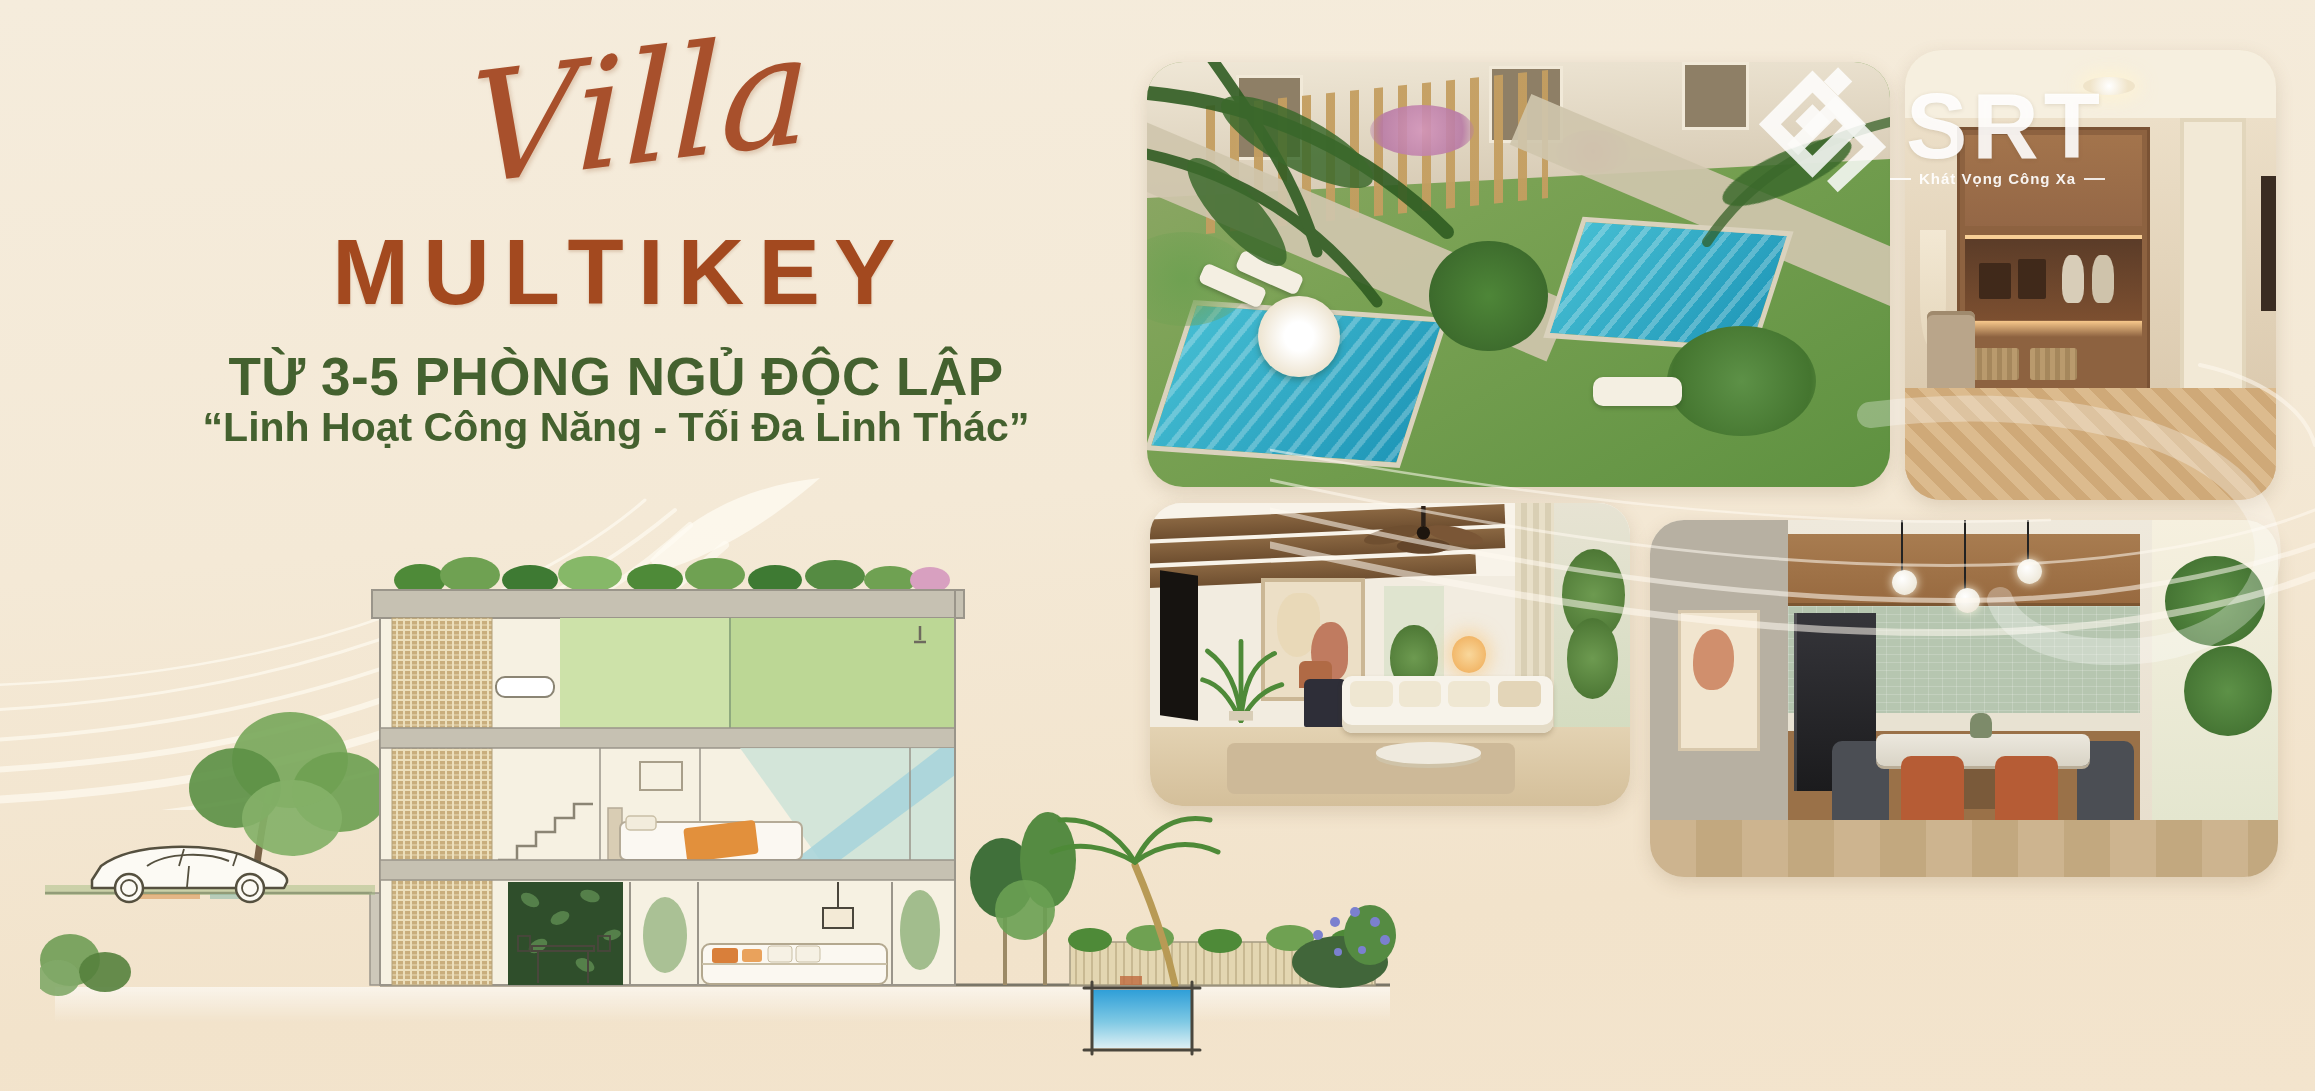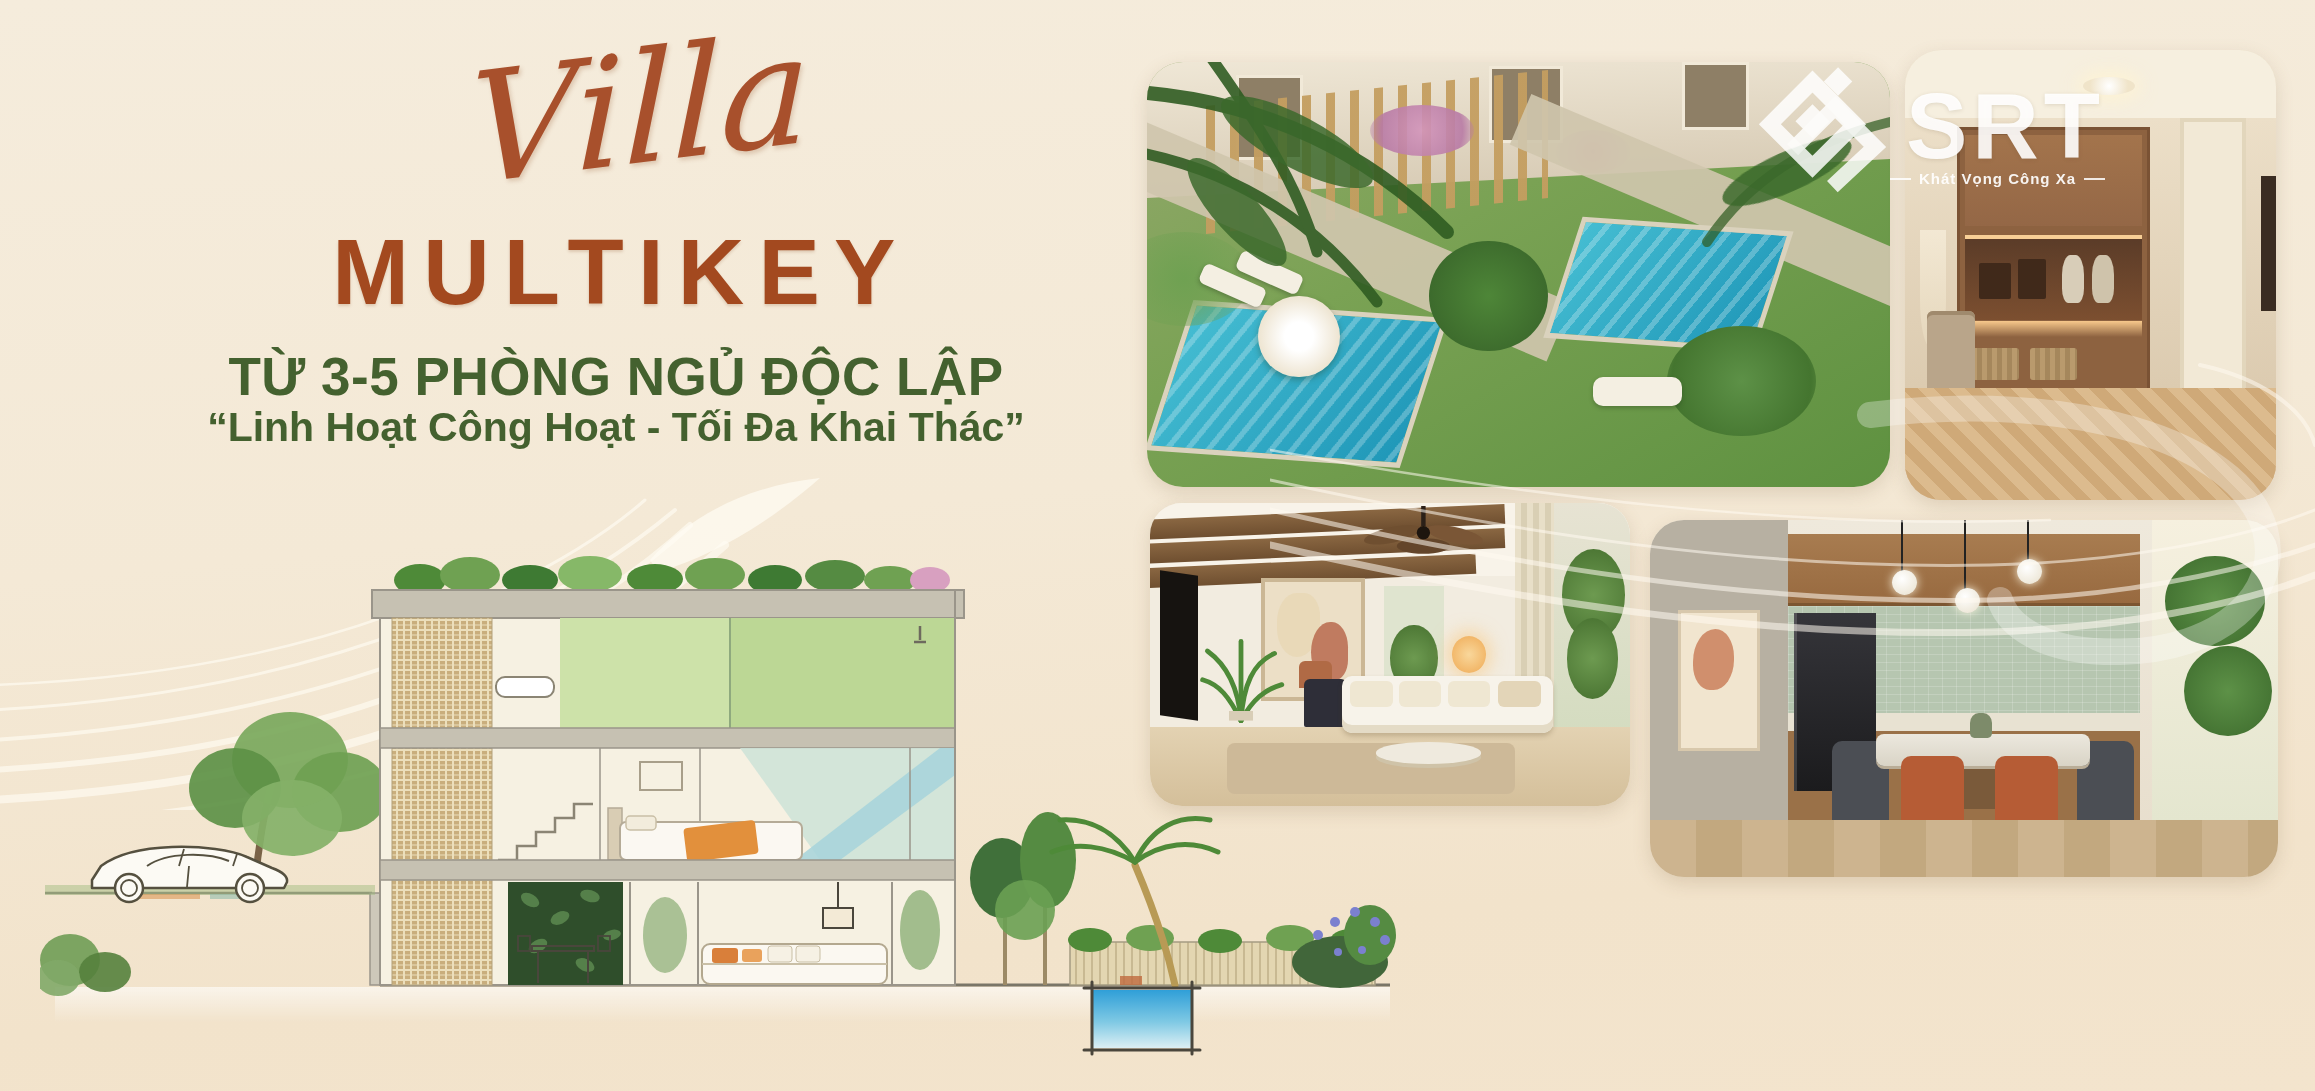--- a/index.html
+++ b/index.html
@@ -111,21 +111,21 @@
 </style>
 </head>
 <body>
 
 <div id="canvas">
 
   <div>
     <div class="villa-script">Villa</div>
     <div class="multikey">MULTIKEY</div>
     <div class="subtitle">TỪ 3-5 PHÒNG NGỦ ĐỘC LẬP</div>
-    <div class="quote">“Linh Hoạt Công Hoạt - Tối Đa Khai Thác”</div>
+    <div class="quote">“Linh Hoạt Công Năng - Tối Đa Linh Thác”</div>
   </div>
 
   <div class="photo" id="photo-aerial">
     <div class="ap-facade"></div>
     <div class="ap-window" style="left:12%;top:3%;width:9%;height:20%;"></div>
     <div class="ap-window" style="left:46%;top:1%;width:10%;height:18%;"></div>
     <div class="ap-window" style="left:72%;top:0%;width:9%;height:16%;"></div>
     <div class="ap-pergola"></div>
     <div class="ap-blob" style="left:30%;top:10%;width:14%;height:12%;background:radial-gradient(circle,#d395bb,#b87aa5 70%,transparent);opacity:.9;"></div>
     <div class="ap-blob" style="left:55%;top:16%;width:10%;height:10%;background:radial-gradient(circle,#cf8fb4,transparent);"></div>

